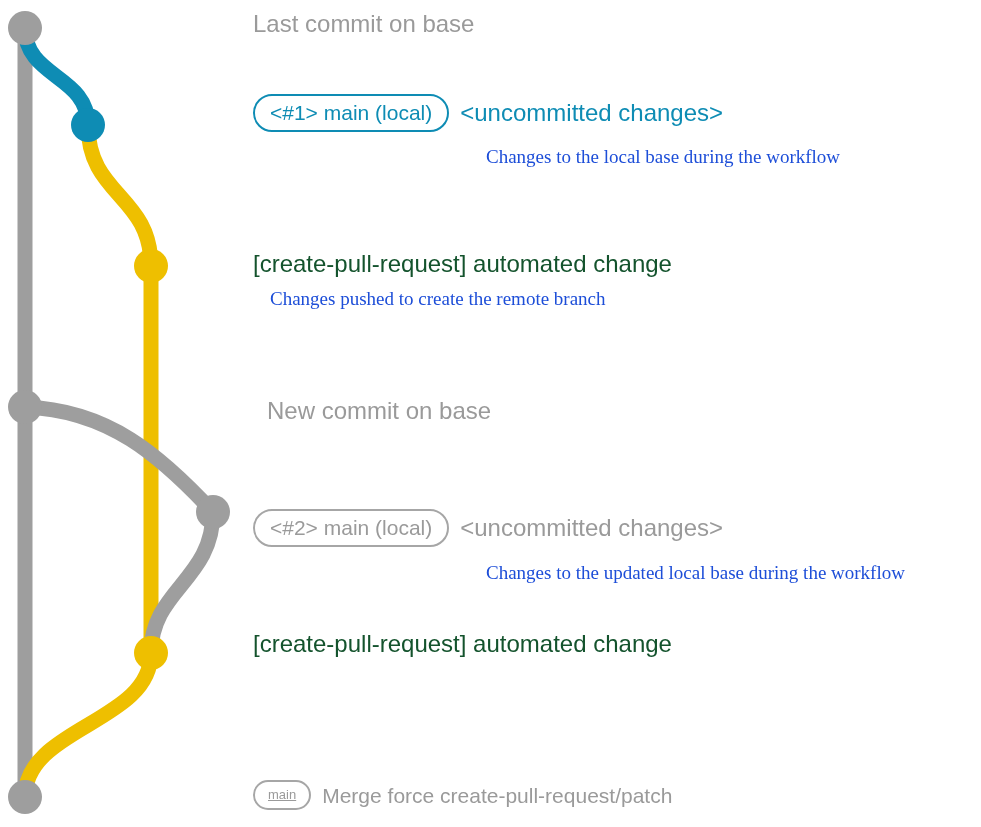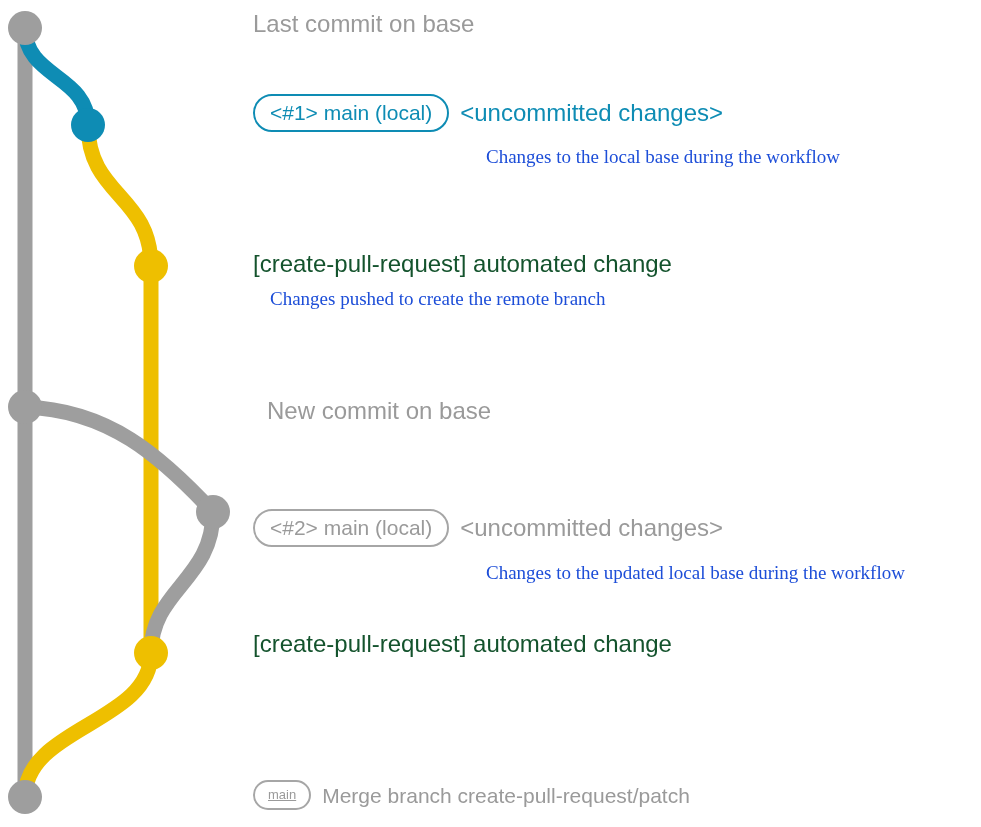--- a/index.html
+++ b/index.html
@@ -156,15 +156,15 @@
 
 <div class="entry row-automated-2">
   <div class="entry-head">
     <span class="headline yellow">[create-pull-request] automated change</span>
   </div>
 </div>
 
 <div class="entry row-merge">
   <div class="entry-head">
     <span class="badge grey small">main</span>
-    <span class="headline grey">Merge branch create-pull-request/patch</span>
+    <span class="headline grey">Merge force create-pull-request/patch</span>
   </div>
 </div>
 
 </body></html>

